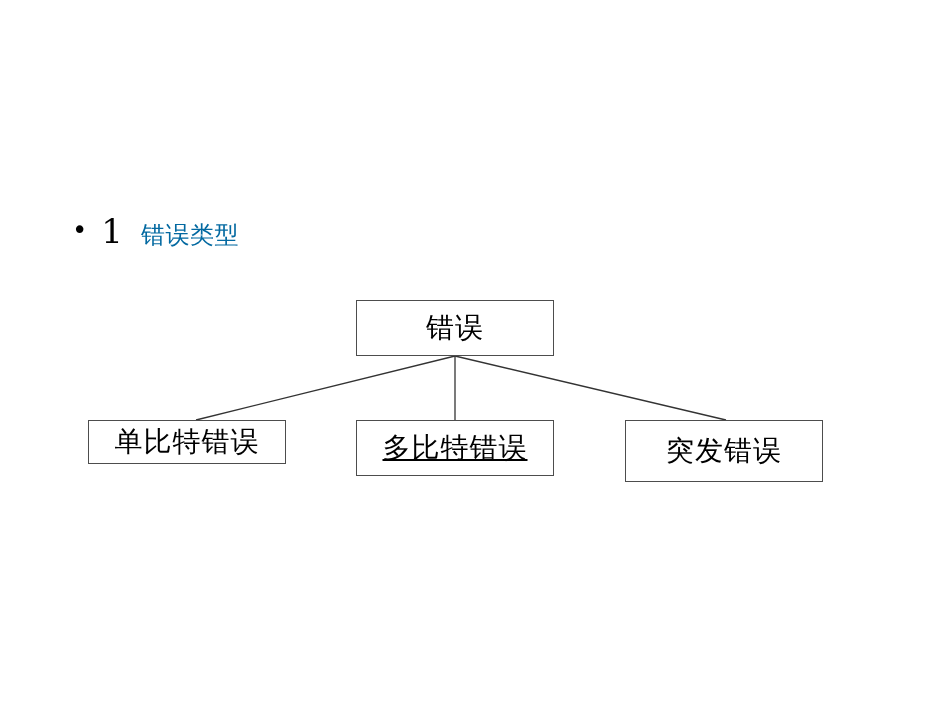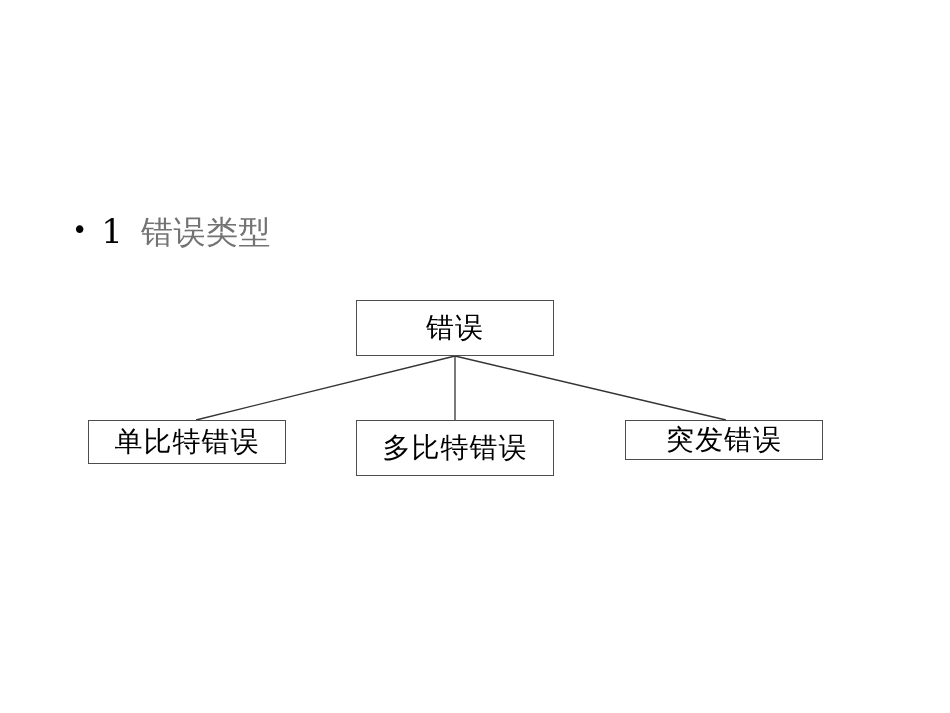--- a/index.html
+++ b/index.html
@@ -35,23 +35,23 @@
     position: relative;
     top: -4px;
   }
   #title-index {
     font-size: 34px;
     line-height: 1.25;
     color: #000000;
     margin-right: 18px;
   }
   #title-text {
-    font-size: 32px;
+    font-size: 24px;
     line-height: 1.25;
-    color: #737373;
+    color: #0369a1;
     letter-spacing: 0.5px;
   }
 
   
   #diagram {
     position: absolute;
     left: 0;
     top: 0;
     width: 950px;
     height: 713px;
@@ -77,22 +77,22 @@
   .node-label {
     font-size: 28px;
     line-height: 1;
     color: #000000;
     white-space: nowrap;
     letter-spacing: 1px;
   }
 
   #node-root  { left: 356px; top: 300px; width: 198px; height: 56px; }
   #node-child-0 { left: 88px;  top: 420px; width: 198px; height: 44px; }
-  #node-child-1 { left: 356px; top: 420px; width: 198px; height: 56px; }
-  #node-child-2 { left: 625px; top: 420px; width: 198px; height: 40px; }
+  #node-child-1 { left: 356px; top: 420px; width: 198px; height: 56px; text-decoration: underline; }
+  #node-child-2 { left: 625px; top: 420px; width: 198px; height: 62px; }
 </style>
 </head>
 <body>
 
 <div id="slide">
 
   <div id="title-row">
     <span id="title-bullet">•</span>
     <span id="title-index">1</span>
     <span id="title-text">错误类型</span>

